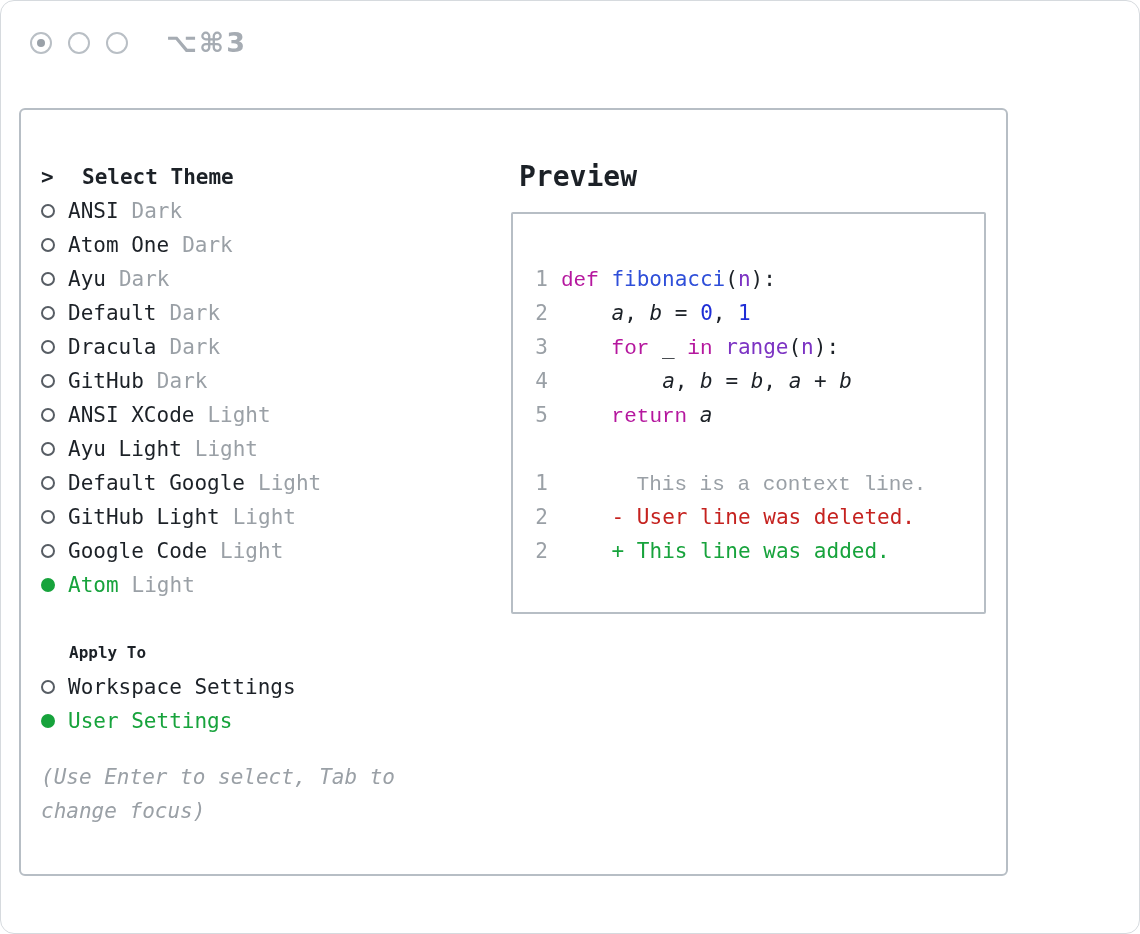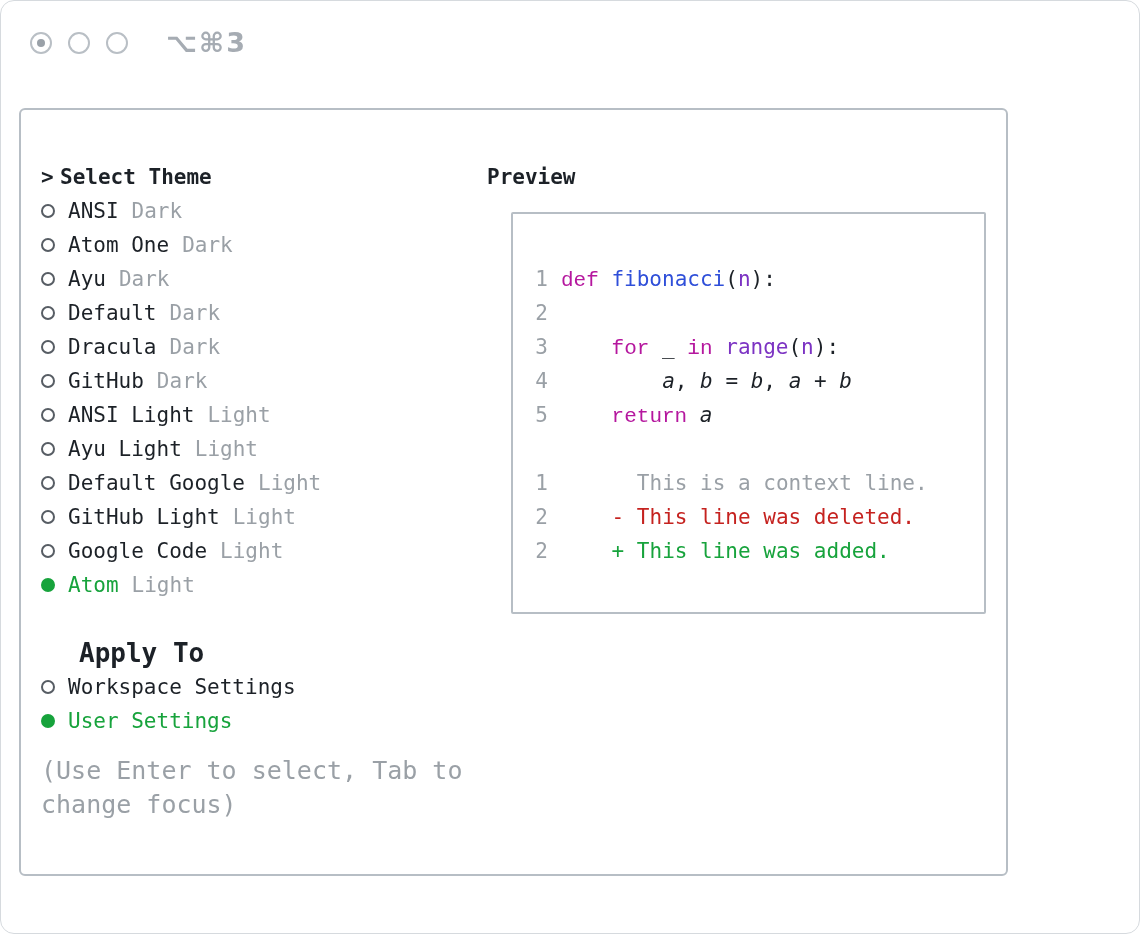--- a/index.html
+++ b/index.html
@@ -32,60 +32,60 @@
     width: 989px; height: 768px;
     border: 2px solid #b7bec5; border-radius: 6px;
     padding: 50px 20px 0 20px;
     display: flex;
   }
   .left { width: 444px; flex: none; }
   .right { flex: 1; }
 
   .title-row, .row { display: flex; align-items: center; height: 34px; font-size: 21px; }
   .prompt { width: 13px; font-weight: bold; flex: none; }
-  .title-row .title { margin-left: 6px; font-weight: bold; }
+  .title-row .title { margin-left: 28px; font-weight: bold; }
 
   .radio {
     width: 14px; height: 14px; border: 2px solid #575d64; border-radius: 50%;
     margin-right: 13px; flex: none; background: #fff;
   }
   .radio.on { border-color: var(--c-accent_green); background: var(--c-accent_green); }
   .label { white-space: pre; color: var(--c-text); }
   .label.sel { color: var(--c-accent_green); }
   .variant { color: var(--c-muted); margin-left: 13px; white-space: pre; text-align: right; }
 
   .apply-title {
-    margin: 34px 0 0 38px; height: 34px; line-height: 34px;
-    font-size: 26px; font-weight: bold; color: var(--c-text);
+    margin: 34px 0 0 28px; height: 34px; line-height: 34px;
+    font-size: 16px; font-weight: bold; color: var(--c-text);
   }
   .hint {
-    margin-top: 16px; max-width: 432px;
-    font-size: 25px; line-height: 34px; color: var(--c-muted);
-  }
-
-  .preview-title { margin-left: 2px; height: 34px; line-height: 34px; font-size: 21px; font-weight: bold; }
+    margin-top: 22px; max-width: 432px;
+    font-size: 21px; line-height: 34px; color: var(--c-muted); font-style: italic;
+  }
+
+  .preview-title { margin-left: 34px; height: 34px; line-height: 34px; font-size: 28px; font-weight: bold; }
   .preview-box {
     margin-left: 26px; margin-top: 18px;
     height: 402px;
     border: 2px solid #b7bec5; border-radius: 2px;
     padding: 48px 12px 0 22px;
     overflow: hidden;
   }
   .code-line { height: 34px; display: flex; align-items: center; font-size: 21px; white-space: pre; }
   .lineno { width: 13px; margin-right: 13px; color: var(--c-muted); flex: none; text-align: right; }
   .code { white-space: pre; }
 
   .tok-plain   { color: var(--c-text); }
   .tok-kw      { color: var(--c-keyword); font-family: Liberation Mono, monospace; }
   .tok-fn      { color: var(--c-function); }
   .tok-num     { color: var(--c-number); }
   .tok-purple,
   .tok-param   { color: var(--c-type_purple); }
   .tok-var     { color: var(--c-text); font-style: italic; }
-  .tok-context { color: var(--c-muted); }
+  .tok-context { color: var(--c-muted); font-family: Liberation Mono, monospace; }
   .tok-del     { color: var(--c-deleted_red); }
   .tok-add     { color: var(--c-added_green); }
 </style>
 </head>
 <body>
 
 <div class="window">
 
   <div class="titlebar">
     <span class="tl">
@@ -130,21 +130,21 @@
             <span class="label">Dracula</span>
             <span class="variant">Dark</span>
           </div>
           <div class="row">
             <span class="radio"></span>
             <span class="label">GitHub</span>
             <span class="variant">Dark</span>
           </div>
           <div class="row">
             <span class="radio"></span>
-            <span class="label">ANSI Light</span>
+            <span class="label">ANSI XCode</span>
             <span class="variant">Light</span>
           </div>
           <div class="row">
             <span class="radio"></span>
             <span class="label">Ayu Light</span>
             <span class="variant">Light</span>
           </div>
           <div class="row">
             <span class="radio"></span>
             <span class="label">Default Google</span>
@@ -180,25 +180,25 @@
           </div>
         </div>
 
       <div class="hint">(Use Enter to select, Tab to change focus)</div>
     </div>
 
     <div class="right">
       <div class="preview-title">Preview</div>
       <div class="preview-box" id="preview-box">
           <div class="code-line"><span class="lineno">1</span><span class="code"><span class="tok-kw">def </span><span class="tok-fn">fibonacci</span><span class="tok-plain">(</span><span class="tok-param">n</span><span class="tok-plain">):</span></span></div>
-          <div class="code-line"><span class="lineno">2</span></div>
+          <div class="code-line"><span class="lineno">2</span><span class="code"><span class="tok-plain">    </span><span class="tok-var">a</span><span class="tok-plain">, </span><span class="tok-var">b</span><span class="tok-plain"> = </span><span class="tok-num">0</span><span class="tok-plain">, </span><span class="tok-num">1</span></span></div>
           <div class="code-line"><span class="lineno">3</span><span class="code"><span class="tok-plain">    </span><span class="tok-kw">for</span><span class="tok-plain"> </span><span class="tok-var">_</span><span class="tok-plain"> </span><span class="tok-kw">in</span><span class="tok-plain"> </span><span class="tok-purple">range</span><span class="tok-plain">(</span><span class="tok-param">n</span><span class="tok-plain">):</span></span></div>
           <div class="code-line"><span class="lineno">4</span><span class="code"><span class="tok-plain">        </span><span class="tok-var">a</span><span class="tok-plain">, </span><span class="tok-var">b</span><span class="tok-plain"> = </span><span class="tok-var">b</span><span class="tok-plain">, </span><span class="tok-var">a</span><span class="tok-plain"> + </span><span class="tok-var">b</span></span></div>
           <div class="code-line"><span class="lineno">5</span><span class="code"><span class="tok-plain">    </span><span class="tok-kw">return</span><span class="tok-plain"> </span><span class="tok-var">a</span></span></div>
           <div class="code-line"><span class="lineno"></span><span class="code"></span></div>
           <div class="code-line"><span class="lineno">1</span><span class="code"><span class="tok-context">      This is a context line.</span></span></div>
-          <div class="code-line"><span class="lineno">2</span><span class="code"><span class="tok-del">    - This line was deleted.</span></span></div>
+          <div class="code-line"><span class="lineno">2</span><span class="code"><span class="tok-del">    - User line was deleted.</span></span></div>
           <div class="code-line"><span class="lineno">2</span><span class="code"><span class="tok-add">    + This line was added.</span></span></div>
         </div>
     </div>
 
   </div>
 </div>
 
 </body></html>

